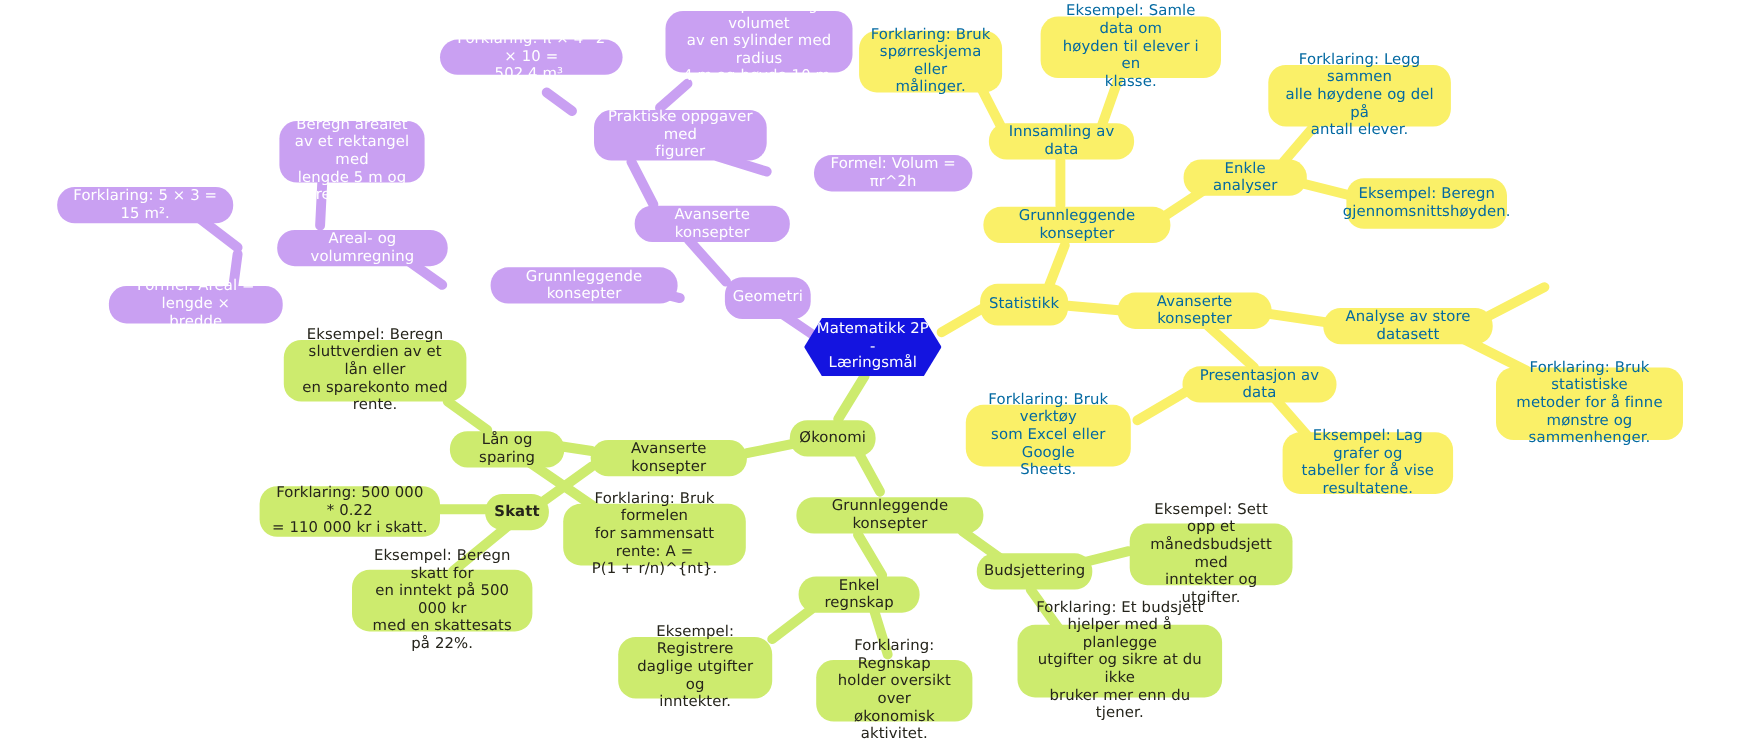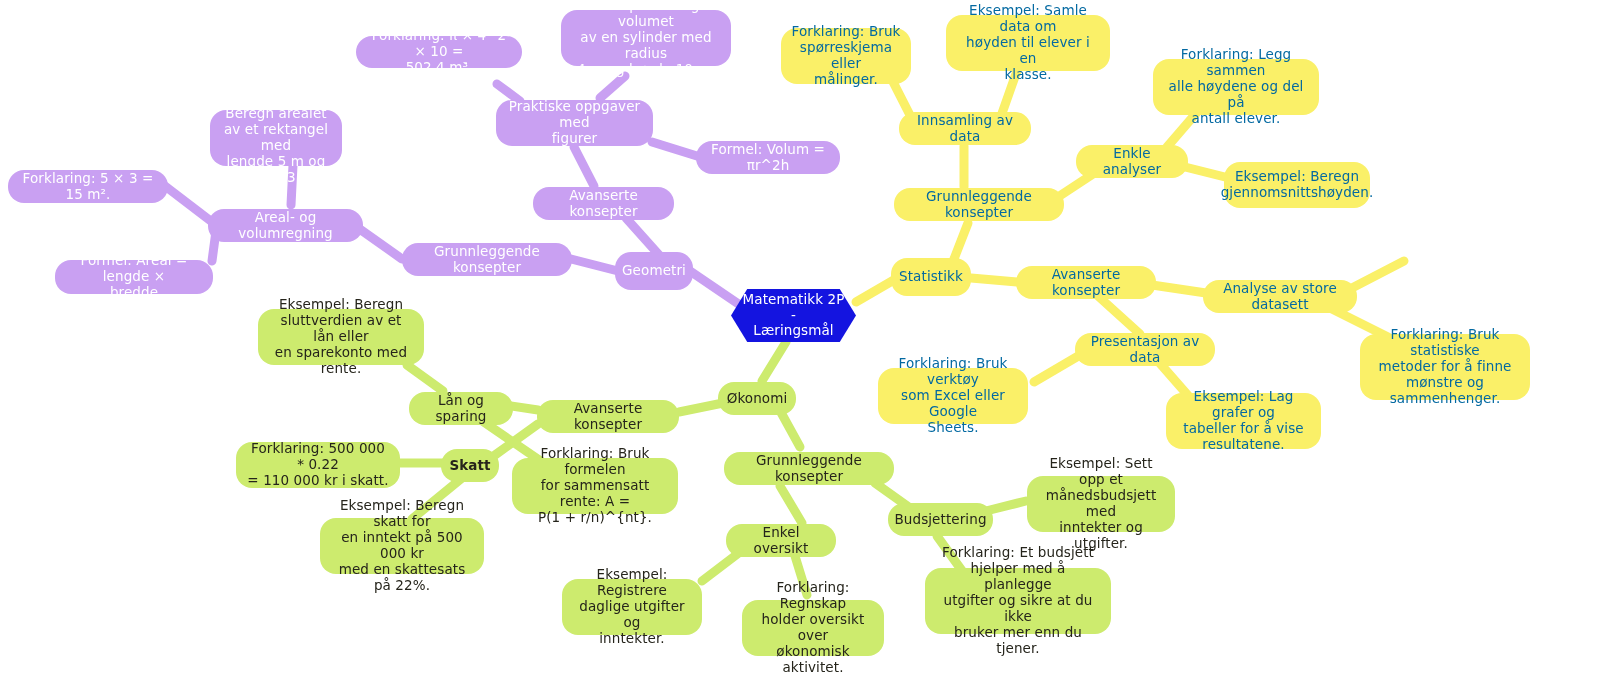--- a/index.html
+++ b/index.html
@@ -34,20 +34,21 @@
     text-align: center;
     border-radius: 16px;
     padding: 6px 10px;
     line-height: 1.18;
     white-space: pre-line;
     letter-spacing: 0.1px;
   }
   .node.purple {
     background: #c9a0f2;
     color: #ffffff;
+    margin-left: 44px;
   }
   .node.yellow {
     background: #faf068;
     color: #0369a1;
   }
   .node.green {
     background: #cdeb6e;
     color: #25241b;
   }
   .node.root {
@@ -206,21 +207,21 @@
 
   <div class="node green t13" style="left:236px; top:442px; width:164px; height:46px;">Forklaring: 500 000 * 0.22
 = 110 000 kr i skatt.</div>
 
   <div class="node green t13" style="left:320px; top:518px; width:164px; height:56px;">Eksempel: Beregn skatt for
 en inntekt på 500 000 kr
 med en skattesats på 22%.</div>
 
   <div class="node green t13" style="left:724px; top:452px; width:170px; height:33px;">Grunnleggende konsepter</div>
 
-  <div class="node green t13" style="left:726px; top:524px; width:110px; height:33px;">Enkel oversikt</div>
+  <div class="node green t13" style="left:726px; top:524px; width:110px; height:33px;">Enkel regnskap</div>
 
   <div class="node green t13" style="left:562px; top:579px; width:140px; height:56px;">Eksempel: Registrere
 daglige utgifter og
 inntekter.</div>
 
   <div class="node green t13" style="left:742px; top:600px; width:142px; height:56px;">Forklaring: Regnskap
 holder oversikt over
 økonomisk aktivitet.</div>
 
   <div class="node green t13" style="left:888px; top:503px; width:105px; height:33px;">Budsjettering</div>

